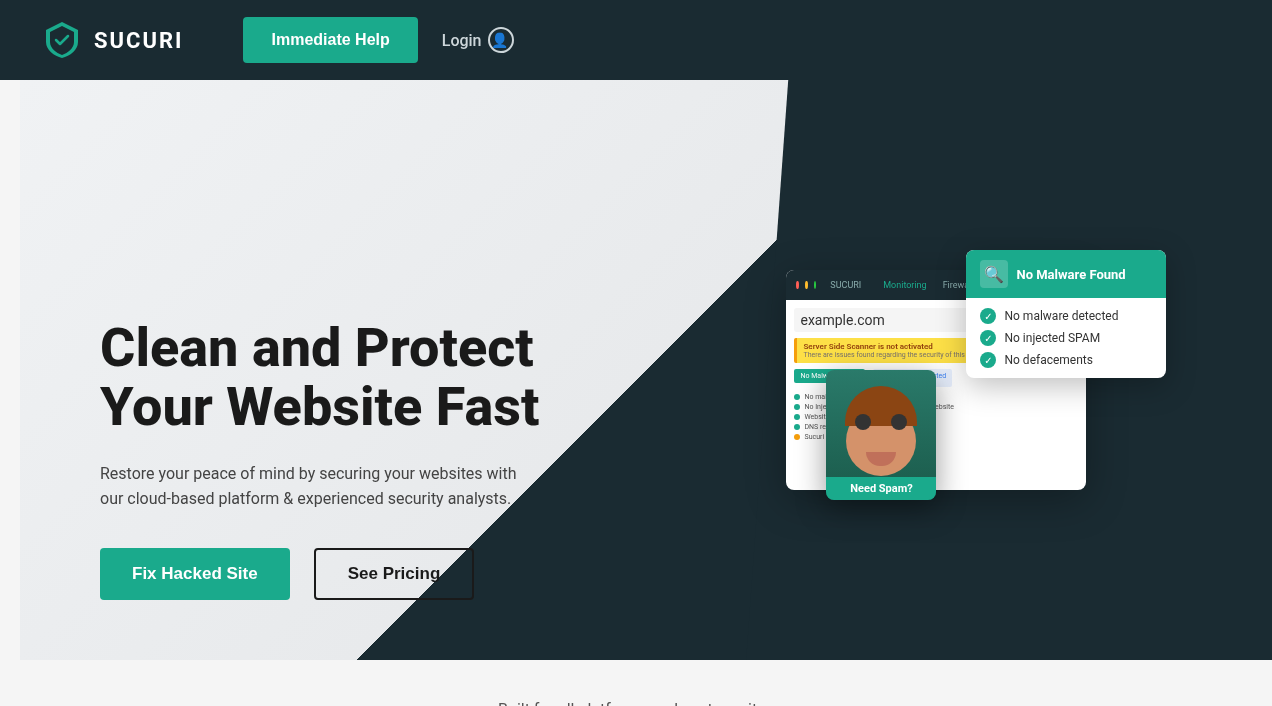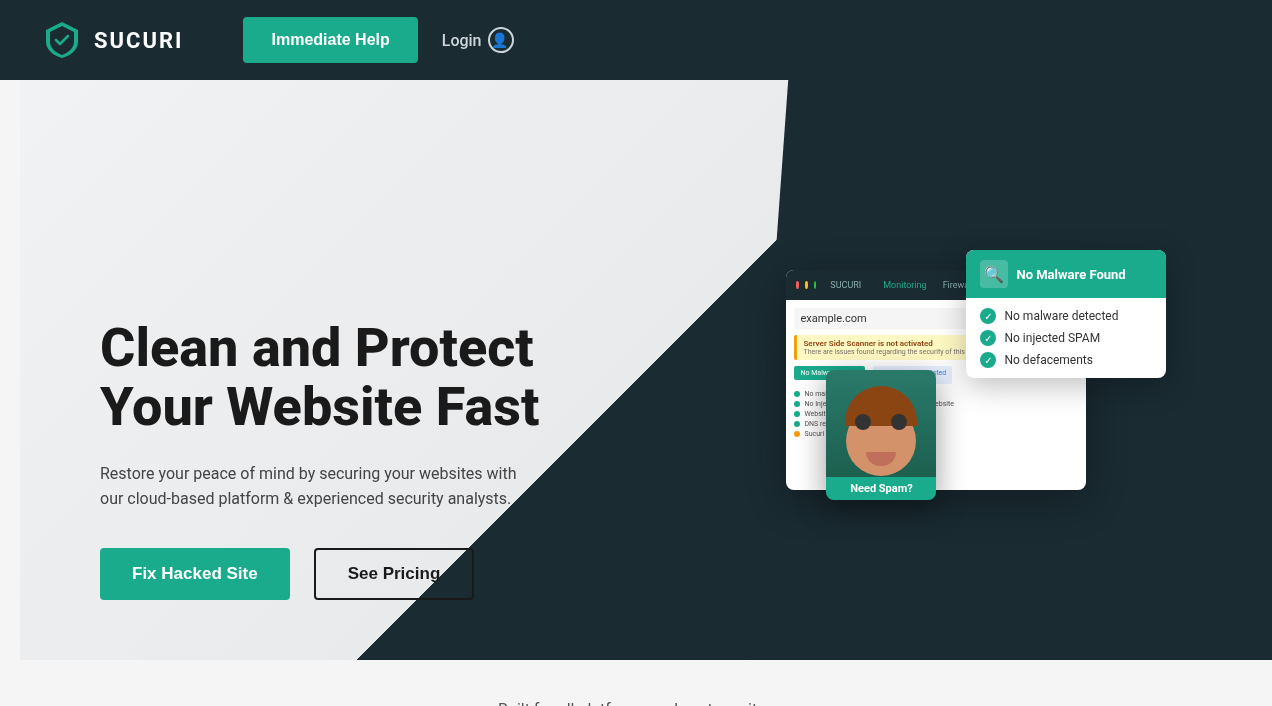--- a/index.html
+++ b/index.html
@@ -189,26 +189,26 @@
     .dot-r { background: #ff5f57; }
     .dot-y { background: #febc2e; }
     .dot-g { background: #28c840; }
     .dashboard-body {
       padding: 8px;
     }
     .dash-url {
       background: #f5f5f5;
       border-radius: 3px;
       padding: 4px 6px;
-      font-size: 11px;
+      font-size: 14px;
       color: #333;
       margin-bottom: 6px;
     }
     .dash-warning {
-      background: #fef9c3;
+      background: #fde047;
       border-left: 3px solid #f59e0b;
       padding: 4px 6px;
       border-radius: 2px;
       margin-bottom: 6px;
     }
     .dash-warning-text { font-size: 8px; color: #92400e; font-weight: 600; }
     .dash-warning-sub { font-size: 7px; color: #78716c; }
     .dash-green-btn {
       background: #1aaa8c;
       color: #fff;

